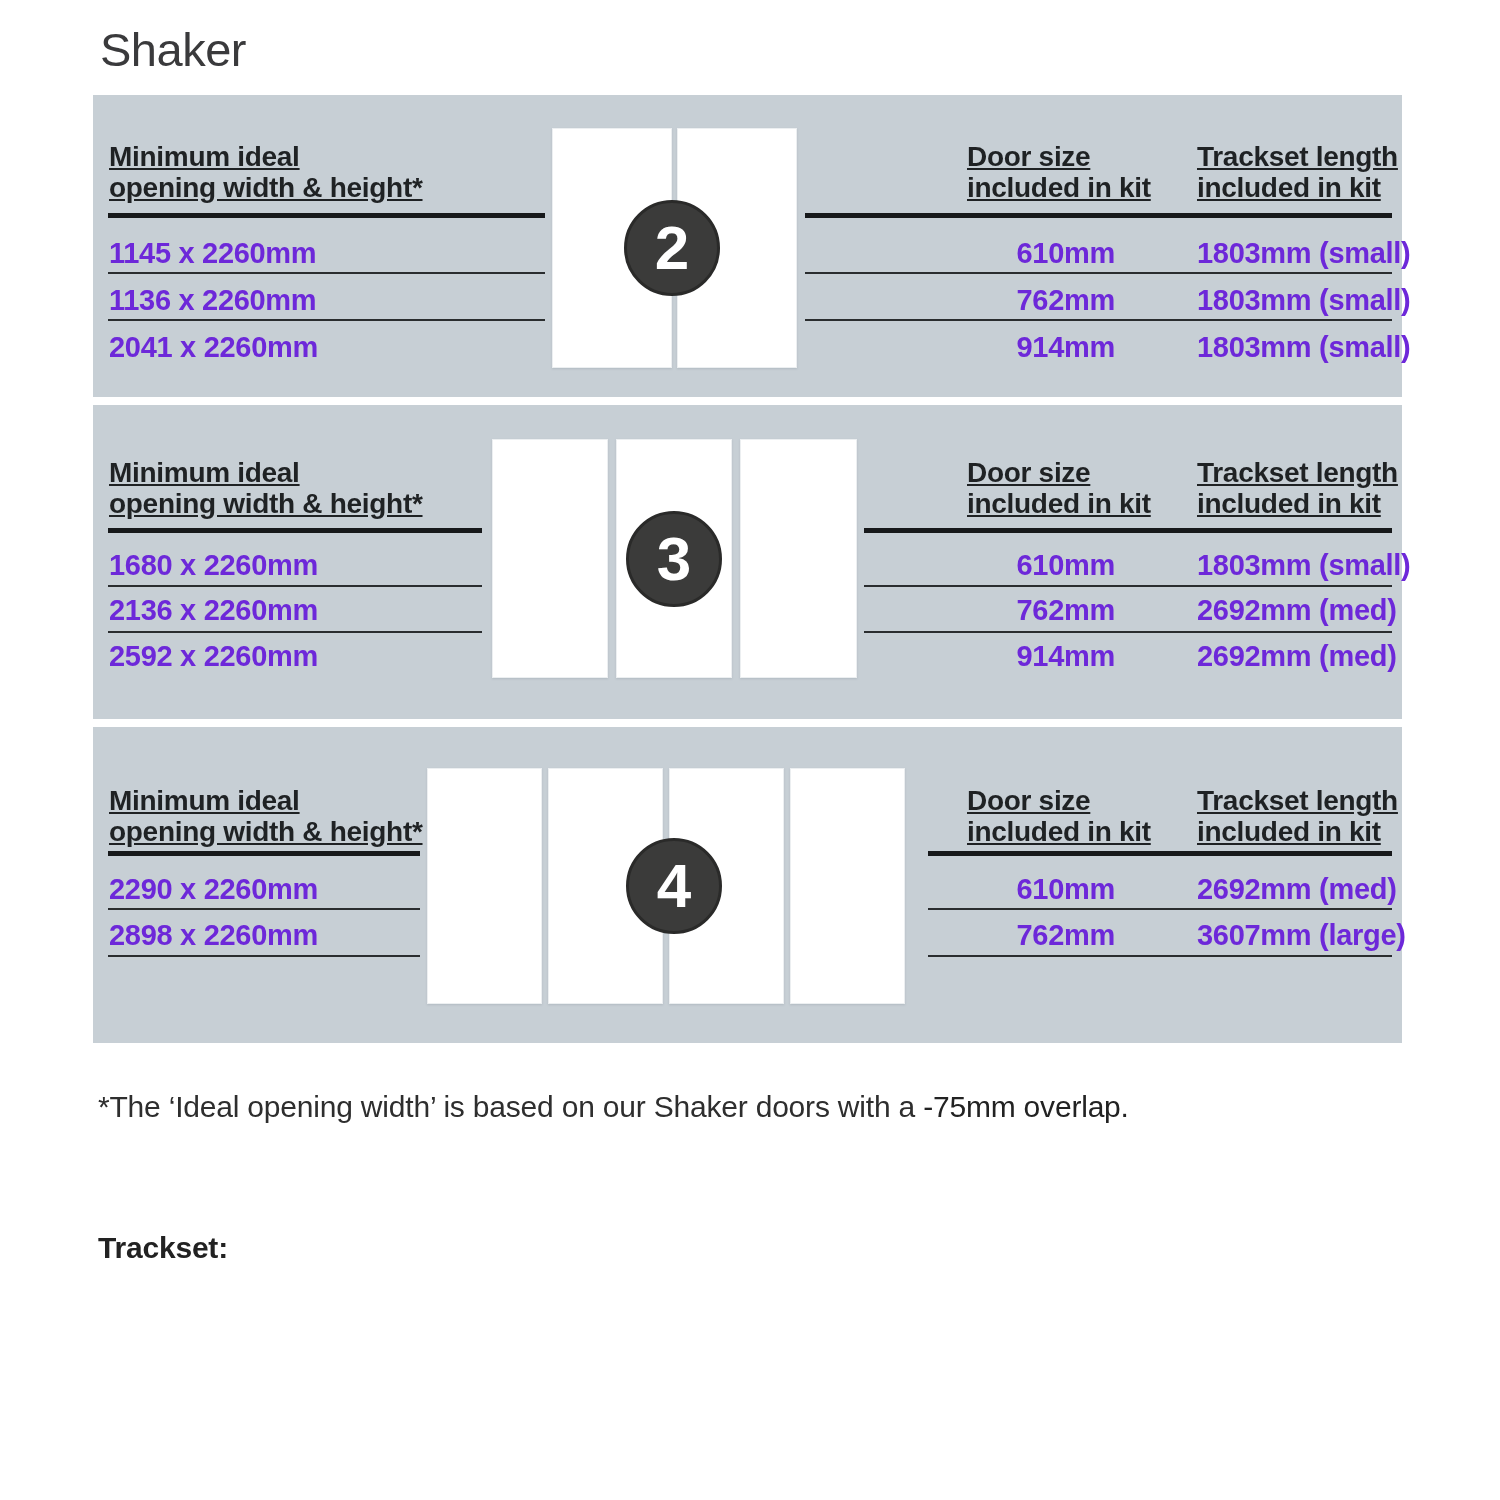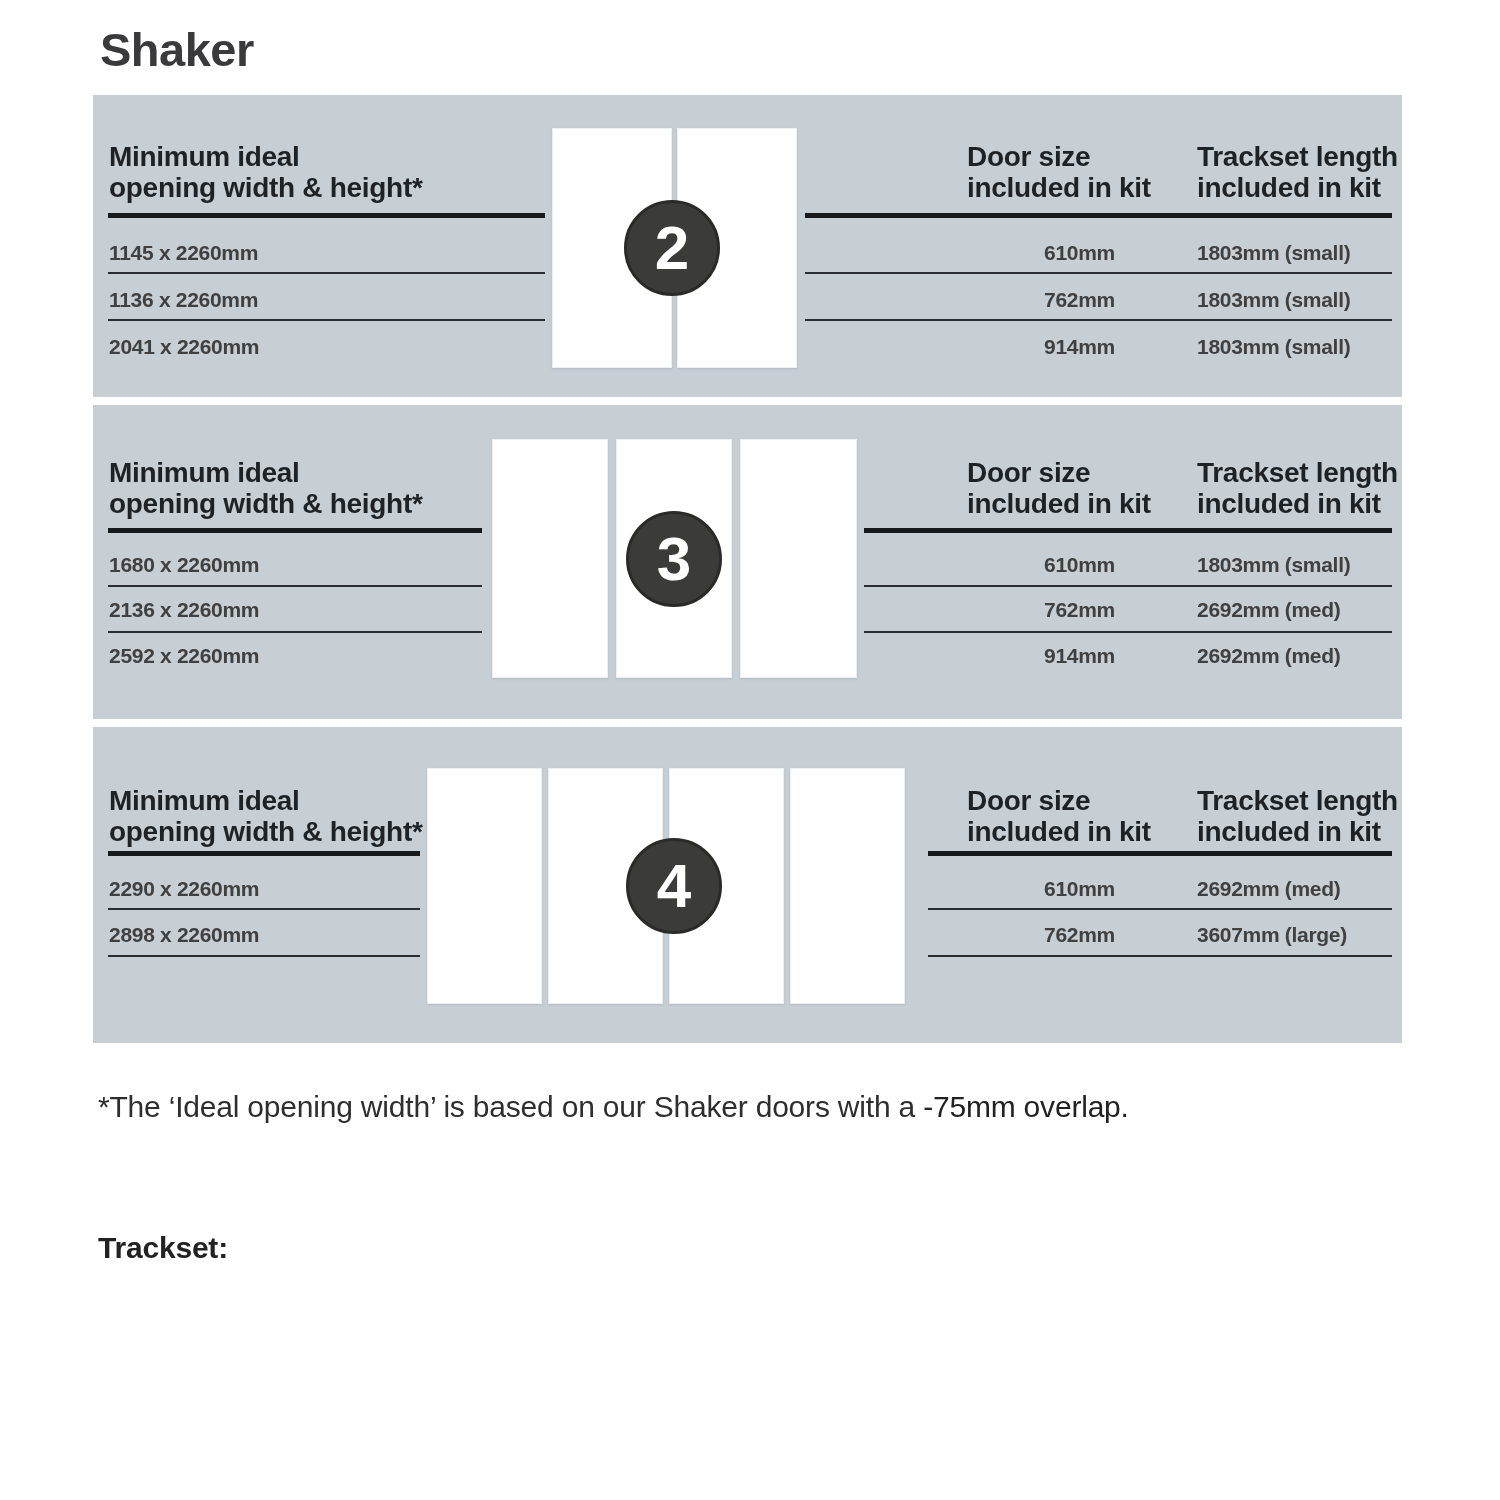--- a/index.html
+++ b/index.html
@@ -3,33 +3,33 @@
 <meta charset="utf-8">
 <style>
   html,body{margin:0;padding:0;}
   body{
     width:1500px;height:1500px;position:relative;background:#ffffff;
     font-family:"Liberation Sans","DejaVu Sans",sans-serif;
     color:#222426;overflow:hidden;
   }
   .page-title{
     position:absolute;left:100px;top:22px;
-    font-size:47px;font-weight:700;color:#3a3a3c;letter-spacing:-0.5px;
+    font-size:47px;font-weight:400;color:#3a3a3c;letter-spacing:-0.5px;
   }
   .board{position:absolute;left:93px;top:95px;width:1309px;}
   .panel{position:relative;background:#c7cfd5;margin-bottom:8px;}
   .hdr{
     position:absolute;font-size:28px;line-height:31px;font-weight:700;
-    color:#1f2224;letter-spacing:-0.3px;white-space:nowrap;
+    color:#1f2224;letter-spacing:-0.3px;white-space:nowrap;text-decoration:underline;
   }
   .thick{position:absolute;height:5px;background:#17191b;}
   .thin{position:absolute;height:2px;background:#2a2d2f;}
   .val{
-    position:absolute;font-size:21px;line-height:34px;height:34px;font-weight:700;
-    color:#404040;letter-spacing:-0.3px;white-space:nowrap;
+    position:absolute;font-size:29px;line-height:34px;height:34px;font-weight:700;
+    color:#6d28d9;letter-spacing:-0.3px;white-space:nowrap;
   }
   .door{
     position:absolute;background:#ffffff;border:1px solid #eceff1;
     box-sizing:border-box;box-shadow:0 1px 2px rgba(90,100,110,0.18);
   }
   .badge{
     position:absolute;width:96px;height:96px;border-radius:50%;
     background:#3b3b3a;border:3px solid #2a2a29;box-sizing:border-box;
     display:flex;align-items:center;justify-content:center;
   }

